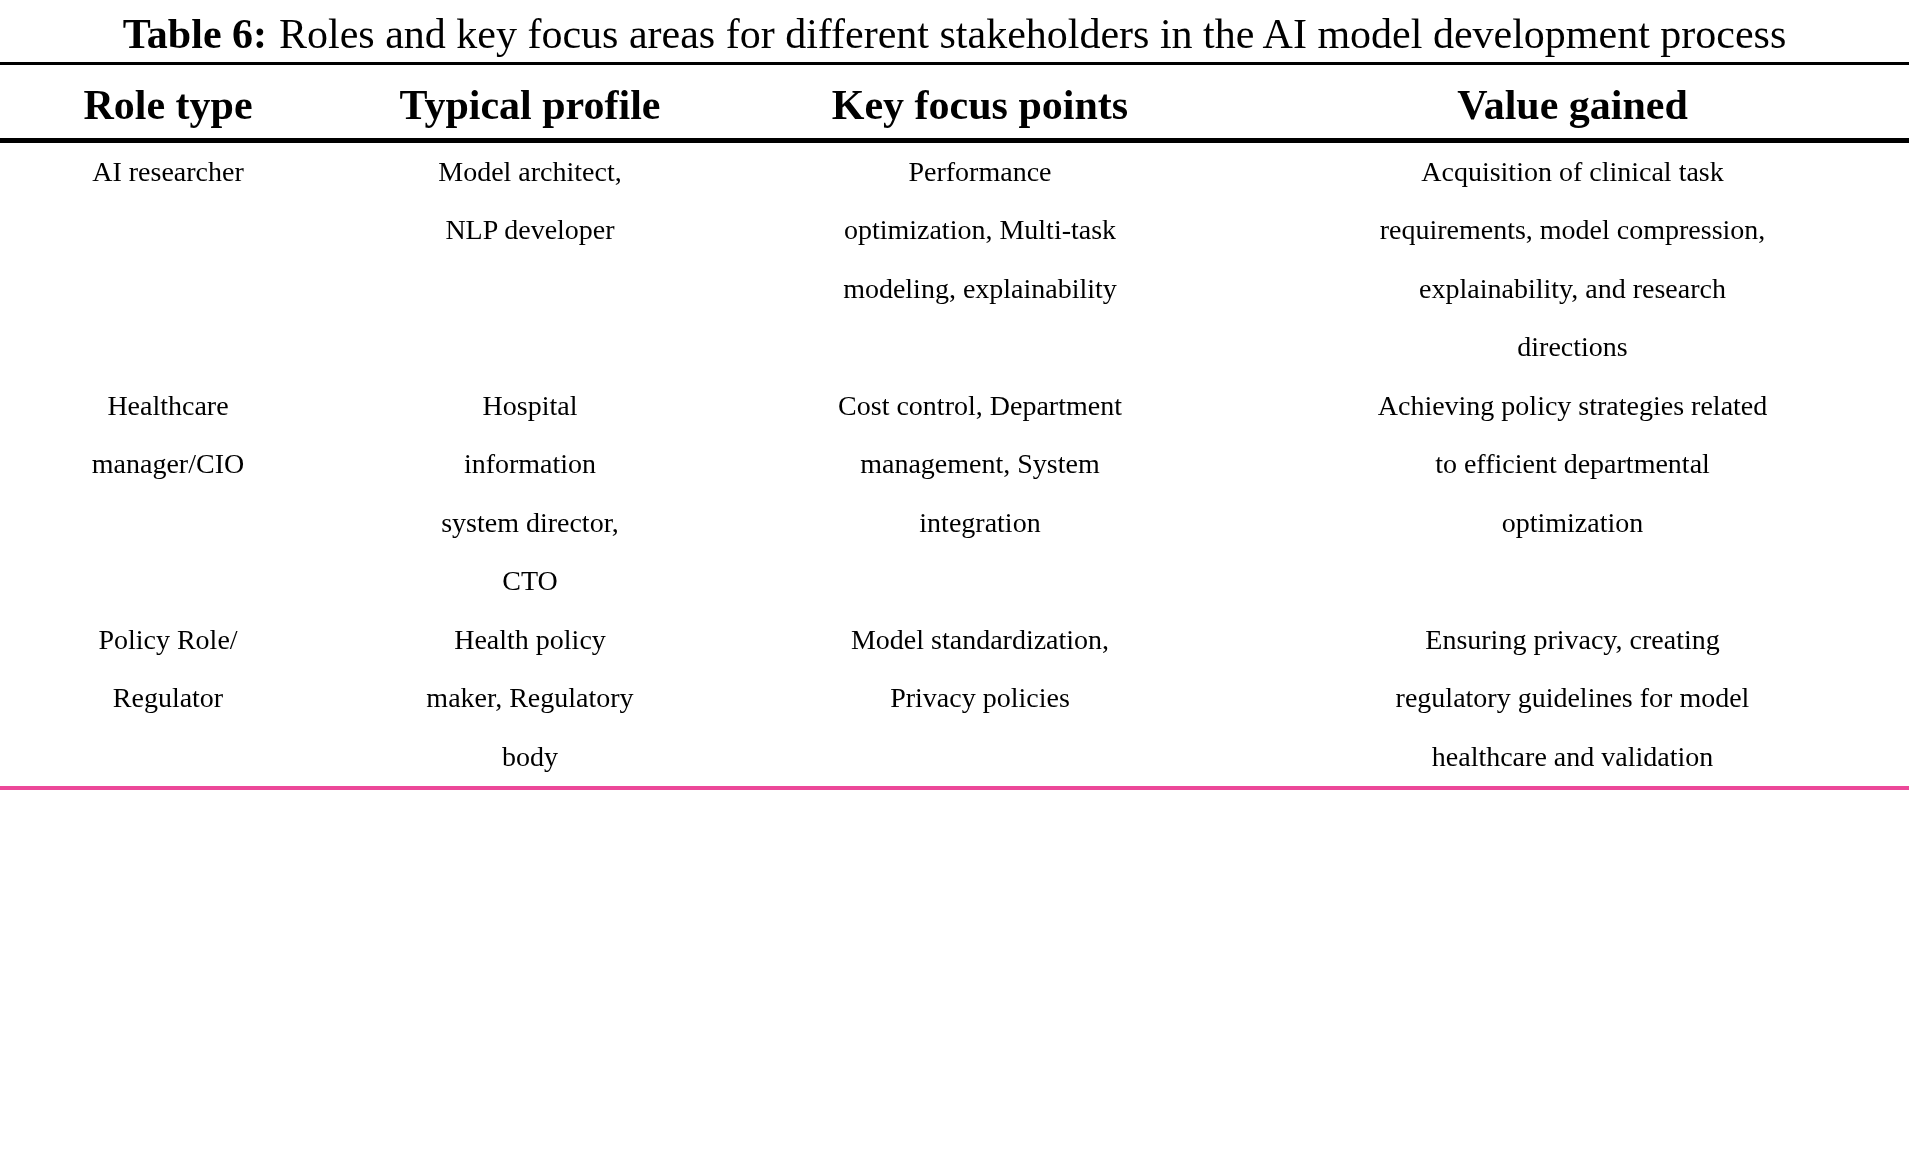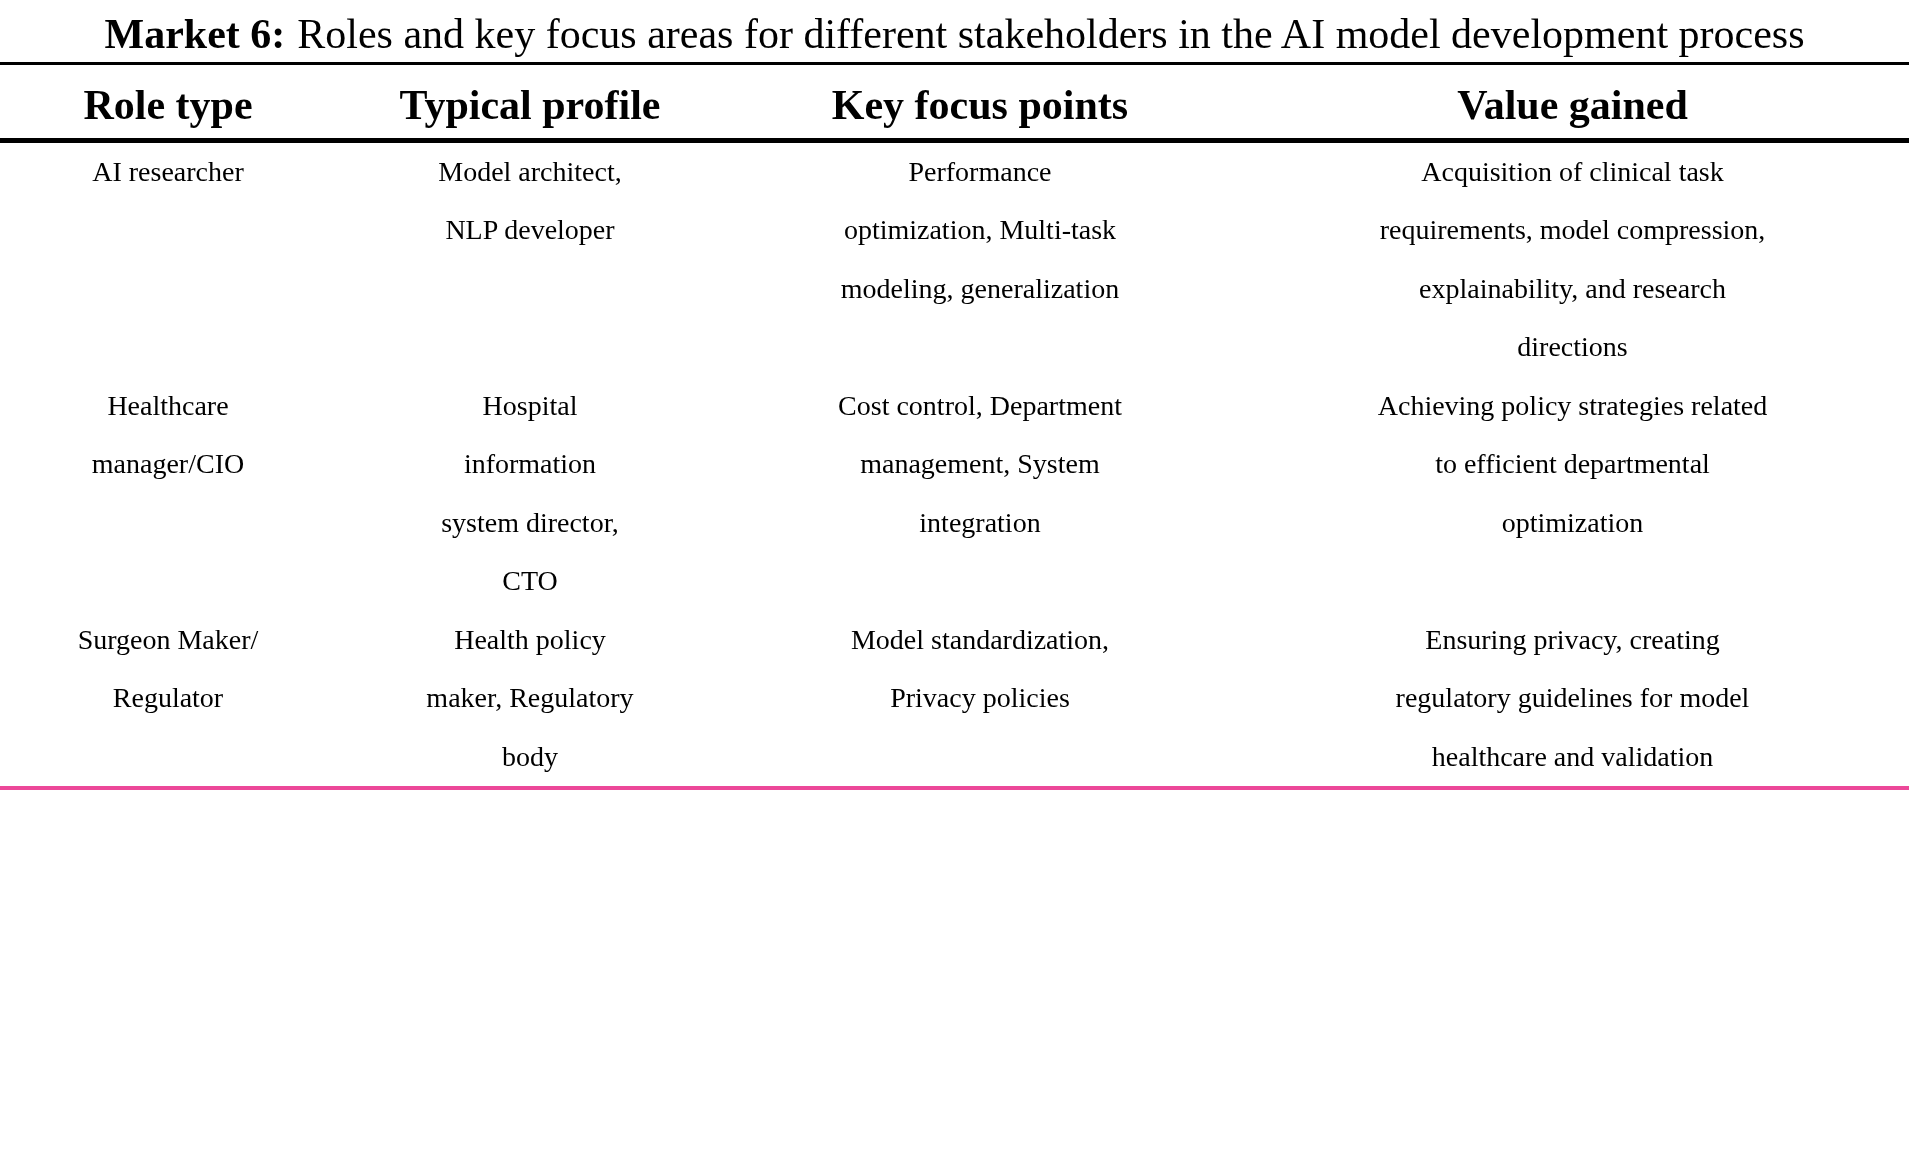--- a/index.html
+++ b/index.html
@@ -56,21 +56,21 @@
   col.c-profile { width: 388px; }
   col.c-focus   { width: 512px; }
   col.c-value   { width: 673px; }
 </style>
 </head>
 <body>
 
 <div class="page">
 
   <div class="caption">
-    <span class="caption-label">Market 6:</span><span>Roles and key focus areas for different stakeholders in the AI model development process</span>
+    <span class="caption-label">Table 6:</span><span>Roles and key focus areas for different stakeholders in the AI model development process</span>
   </div>
 
   <table class="paper-table">
     <colgroup>
       <col class="c-role">
       <col class="c-profile">
       <col class="c-focus">
       <col class="c-value">
     </colgroup>
     <thead>
@@ -81,42 +81,42 @@
         <th>Value gained</th>
       </tr>
     </thead>
     <tbody>
         <tr>
           <td>AI researcher</td>
           <td>Model architect,
 NLP developer</td>
           <td>Performance
 optimization, Multi-task
-modeling, generalization</td>
+modeling, explainability</td>
           <td>Acquisition of clinical task
 requirements, model compression,
 explainability, and research
 directions</td>
         </tr>
         <tr>
           <td>Healthcare
 manager/CIO</td>
           <td>Hospital
 information
 system director,
 CTO</td>
           <td>Cost control, Department
 management, System
 integration</td>
           <td>Achieving policy strategies related
 to efficient departmental
 optimization</td>
         </tr>
         <tr>
-          <td>Surgeon Maker/
+          <td>Policy Role/
 Regulator</td>
           <td>Health policy
 maker, Regulatory
 body</td>
           <td>Model standardization,
 Privacy policies</td>
           <td>Ensuring privacy, creating
 regulatory guidelines for model
 healthcare and validation</td>
         </tr>

